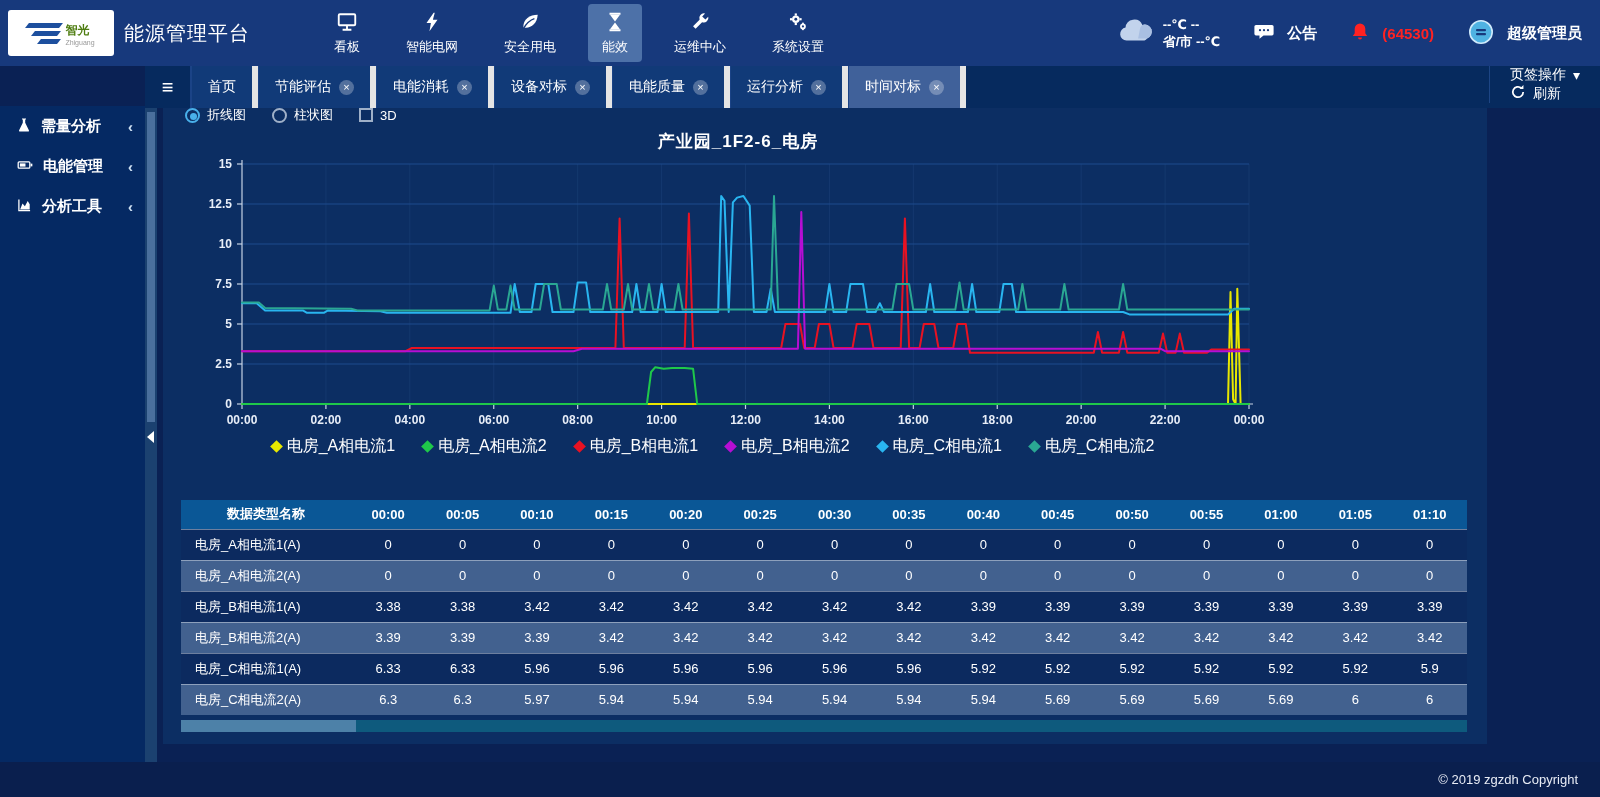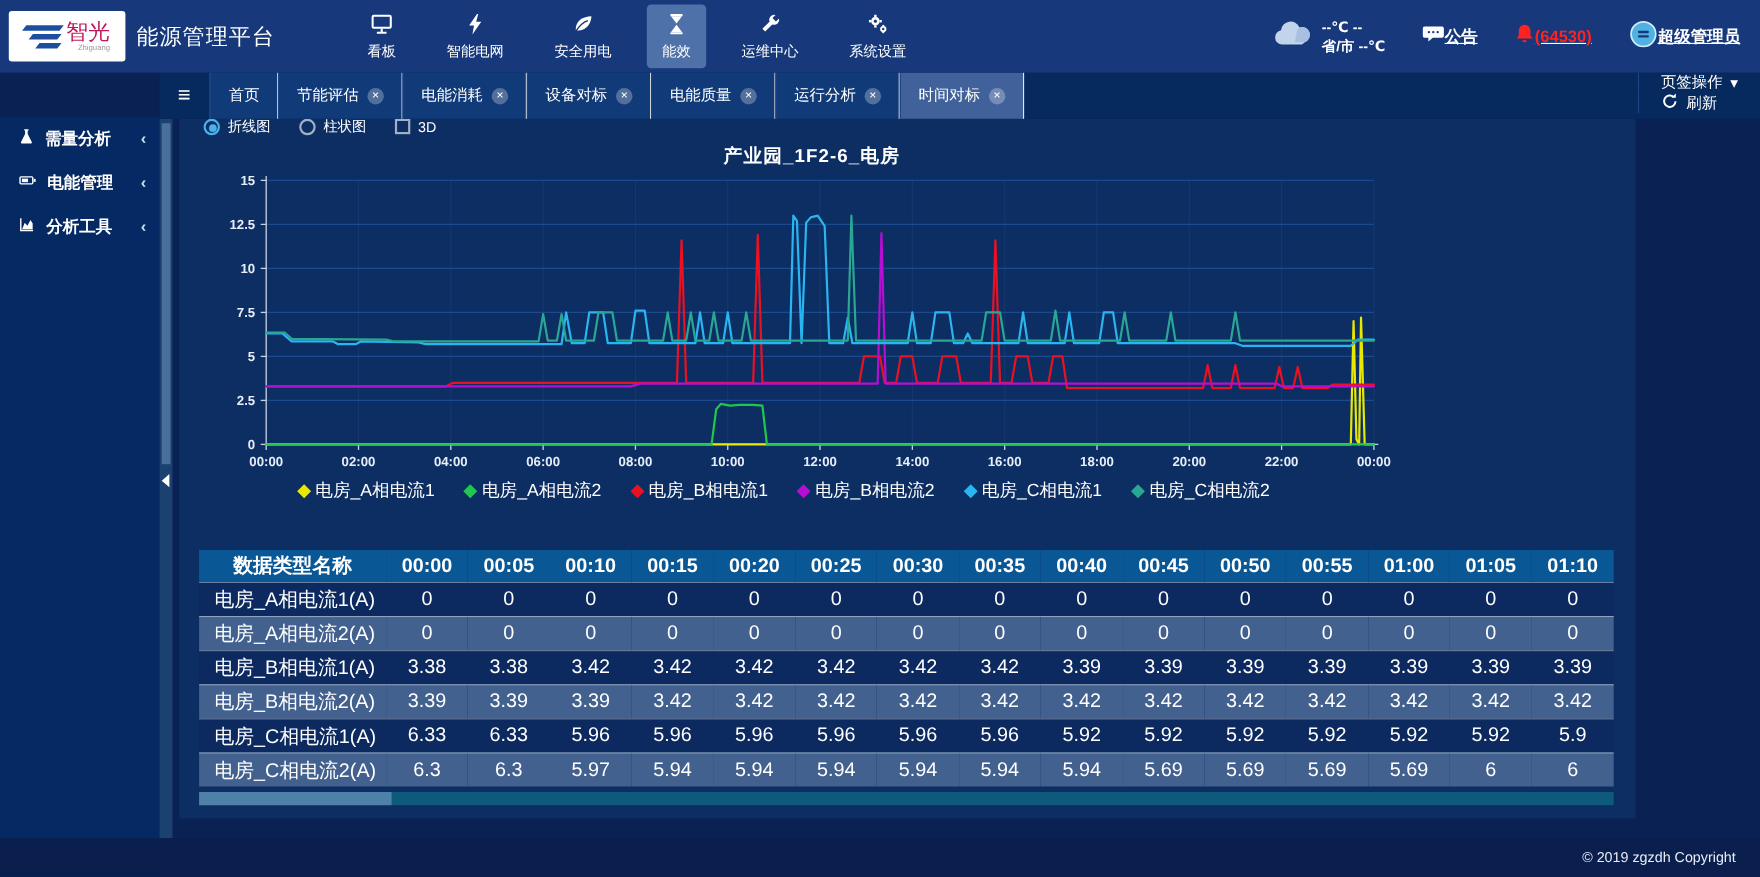--- a/index.html
+++ b/index.html
@@ -8,40 +8,40 @@
 
   
   #topbar { position:absolute; left:0; top:0; width:1600px; height:66px;
     background:#17397c; color:#fff; display:flex; align-items:center; z-index:30; }
   #logo-box { width:106px; height:46px; background:#fff; border-radius:3px;
     margin:0 10px 0 8px; display:flex; align-items:center; justify-content:center; gap:4px; }
   #logo-stripes { display:flex; flex-direction:column; gap:3px; }
   #logo-stripes i { display:block; width:34px; height:5px; background:#1d4f9e; transform:skewX(-38deg); }
   #logo-stripes i:nth-child(2){ width:26px; margin-left:6px; }
   #logo-stripes i:nth-child(3){ width:20px; margin-left:12px; }
-  #logo-text { font-size:20px; font-weight:normal; color:#be185d; line-height:18px; }
+  #logo-text { font-size:12px; font-weight:bold; color:#4d7c0f; line-height:18px; }
   #logo-sub { font-size:7px; color:#999; text-align:right; display:block; }
   #app-title { font-size:20px; letter-spacing:1px; margin-right:70px; white-space:nowrap; }
   #main-nav { display:flex; align-items:stretch; height:100%; gap:18px; }
   .nav-item { display:flex; flex-direction:column; align-items:center; justify-content:center;
     gap:5px; padding:0 14px; font-size:13px; cursor:pointer; border-radius:4px; margin:4px 0; }
   .nav-item.active { background:#4d71a8; }
   .nav-item svg { display:block; }
   #topbar-right { margin-left:auto; display:flex; align-items:center; gap:34px; padding-right:18px; }
   #weather { display:flex; align-items:center; gap:8px; font-size:13px; font-weight:bold; line-height:17px; }
-  #notice, #alerts, #user { display:flex; align-items:center; gap:0; font-size:15px; font-weight:bold; cursor:pointer;text-decoration:underline; }
+  #notice, #alerts, #user { display:flex; align-items:center; gap:13px; font-size:15px; font-weight:bold; cursor:pointer; }
   #alert-count { color:#ff2222; font-size:15px; }
 
   
   #tabrow { position:absolute; left:145px; top:66px; width:1455px; height:42px;
     background:#062a5e; display:flex; align-items:stretch; color:#fff; z-index:20; }
   #menu-btn { width:46px; display:flex; align-items:center; justify-content:center;
     font-size:20px; border-right:1px solid #1b4386; cursor:pointer; }
   .tab { display:flex; align-items:center; gap:8px; padding:0 16px; font-size:14px;
-    background:#113a78; border-right:1px solid #e5e5e5; border-left:1px solid #1b4386; cursor:pointer; white-space:nowrap; }
+    background:#113a78; border-right:6px solid #e5e5e5; border-left:1px solid #1b4386; cursor:pointer; white-space:nowrap; }
   .tab.active { background:#40619a; }
   .tab-close { width:15px; height:15px; border-radius:50%; background:rgba(255,255,255,.28);
     font-size:11px; line-height:14px; text-align:center; display:inline-block; }
   #tabrow-right { margin-left:auto; display:flex; align-items:stretch;flex-direction:column; }
   .tabop { display:flex; align-items:center; gap:7px; padding:0 20px; font-size:14px;
     border-left:1px solid #1d4585; cursor:pointer; white-space:nowrap; }
 
   
   #sidebar { position:absolute; left:0; top:66px; width:145px; height:731px; background:#052963; color:#fff;margin-top:40px; }
   .side-item { height:40px; display:flex; align-items:center; gap:9px; padding:0 12px 0 16px;
@@ -63,21 +63,21 @@
   .checkbox { width:14px; height:14px; border:2px solid #9fb0c8; background:transparent; }
   #chart-title { position:absolute; left:60px; top:22px; width:1030px; text-align:center;
     color:#fff; font-size:17px; font-weight:bold; letter-spacing:1px; }
   #chart-svg { position:absolute; left:8px; top:44px; }
   #legend { position:absolute; left:0; top:328px; width:1100px; display:flex; justify-content:center; gap:28px; }
   .legend-item { display:flex; align-items:center; gap:6px; color:#fff; font-size:16px; cursor:pointer; }
   .legend-marker { width:9px; height:9px; transform:rotate(45deg); display:inline-block; }
 
   
   #table-wrap { position:absolute; left:18px; top:392px; width:1286px; }
-  table { width:100%; border-collapse:collapse; table-layout:fixed; color:#fff; font-size:18px; }
+  table { width:100%; border-collapse:collapse; table-layout:fixed; color:#fff; font-size:13px; }
   thead th { background:#0a5796; height:29px; font-weight:bold; text-align:center; }
   thead th:first-child { text-align:center; width:170px; }
   tbody td { height:31px; text-align:center; }
   tbody td:first-child { text-align:left; padding-left:14px; }
   tbody tr { border-top:1px solid rgba(255,255,255,.4); }
   tbody tr:nth-child(odd)  { background:#0c2a5f; }
   tbody tr:nth-child(even) { background:#42618f; }
   #hscroll { position:absolute; left:18px; top:612px; width:1286px; height:12px; background:#0e5a7d; }
   #hscroll-thumb { width:175px; height:12px; background:#4d81a8; }
 

